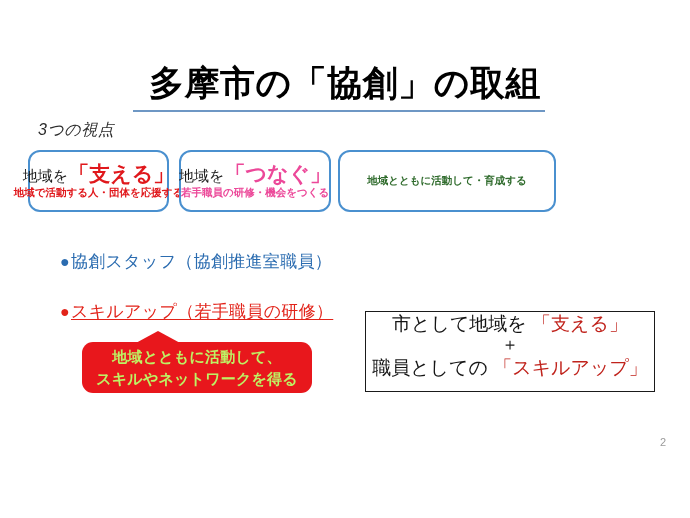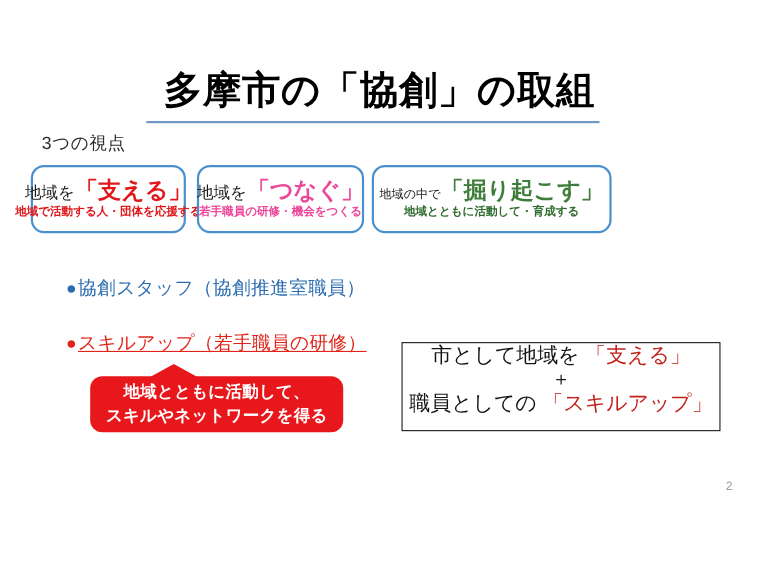--- a/index.html
+++ b/index.html
@@ -42,20 +42,21 @@
   }
 
   
   .subheading {
     position: absolute;
     left: 38px;
     top: 120px;
     font-size: 16px;
     color: #2b2b2b;
     letter-spacing: 0.5px;
+    font-style: italic;
   }
 
   
   .pbox {
     position: absolute;
     top: 150px;
     height: 62px;
     box-sizing: border-box;
     border: 2px solid #4a90cf;
     border-radius: 12px;
@@ -144,21 +145,21 @@
   }
   #callout .body {
     position: absolute;
     left: 0;
     top: 11px;
     width: 230px;
     height: 51px;
     box-sizing: border-box;
     background: #e8171c;
     border-radius: 11px;
-    color: #ffffff;
+    color: #bef264;
     font-size: 15px;
     font-weight: bold;
     line-height: 1.45;
     text-align: center;
     padding-top: 4px;
     letter-spacing: 0.2px;
   }
 
   
   #outcome {
@@ -214,23 +215,20 @@
   </div>
 
   <div class="pbox" id="box2">
     <div class="pbox-main">
       <span class="lead">地域を</span><span class="key c-orng">「つなぐ」</span>
     </div>
     <div class="pbox-sub c-orng">若手職員の研修・機会をつくる</div>
   </div>
 
   <div class="pbox" id="box3">
-    <div class="pbox-main">
-      <span class="lead sm">地域の中で</span><span class="key c-grn">「掘り起こす」</span>
-    </div>
     <div class="pbox-sub c-grn-d">地域とともに活動して・育成する</div>
   </div>
 
   <div class="bullet" id="bullet-staff">
     <span class="dot">●</span><span class="blabel">協創スタッフ（協創推進室職員）</span>
   </div>
 
   <div class="bullet" id="bullet-supporter">
     <span class="dot">●</span><span class="blabel">スキルアップ（若手職員の研修）</span>
   </div>

